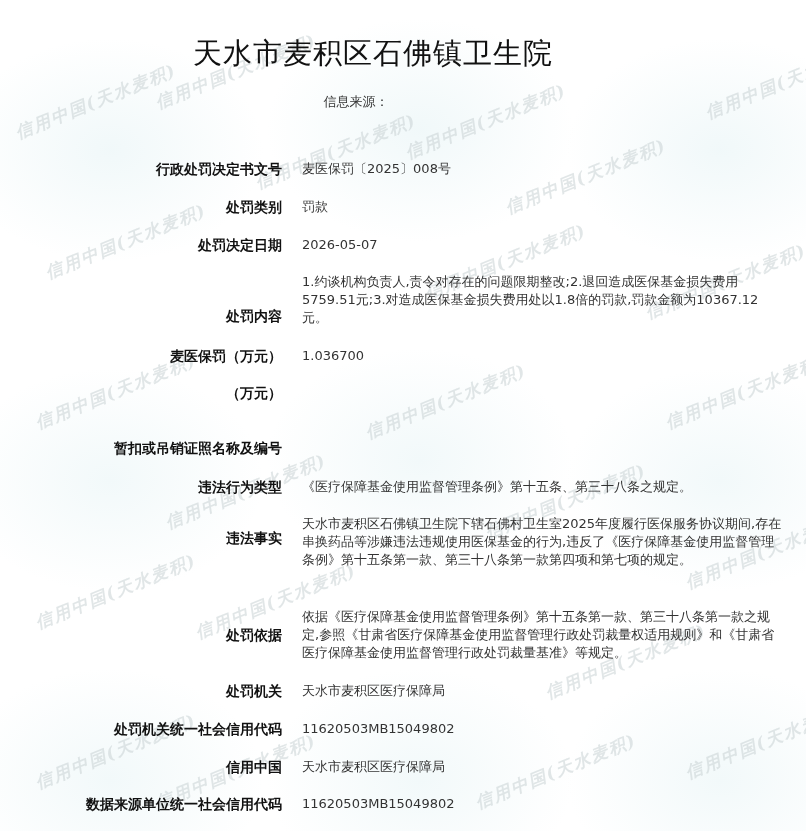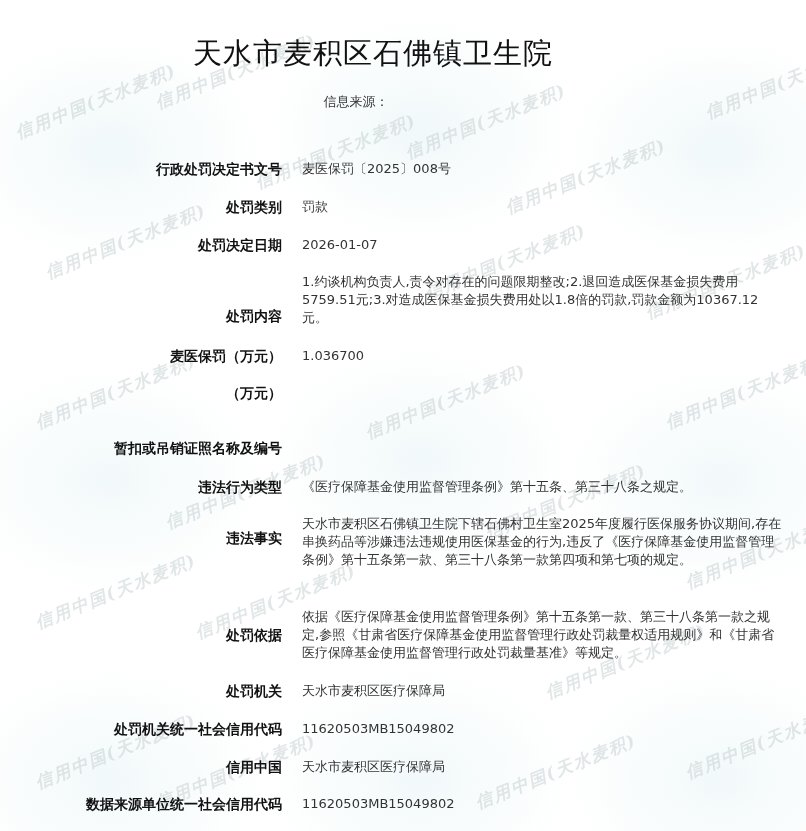--- a/index.html
+++ b/index.html
@@ -129,21 +129,21 @@
     <div class="value">麦医保罚〔2025〕008号</div>
   </div>
 
   <div class="row" style="top:198px;">
     <div class="label">处罚类别</div>
     <div class="value">罚款</div>
   </div>
 
   <div class="row" style="top:236px;">
     <div class="label">处罚决定日期</div>
-    <div class="value">2026-01-07</div>
+    <div class="value">2026-05-07</div>
   </div>
 
   <div class="row" style="top:273px;">
     <div class="label" style="top:34px;">处罚内容</div>
     <div class="value" style="width:475px;">1.约谈机构负责人,责令对存在的问题限期整改;2.退回造成医保基金损失费用5759.51元;3.对造成医保基金损失费用处以1.8倍的罚款,罚款金额为10367.12元。</div>
   </div>
 
   <div class="row" style="top:347px;">
     <div class="label">麦医保罚（万元）</div>
     <div class="value">1.036700</div>

